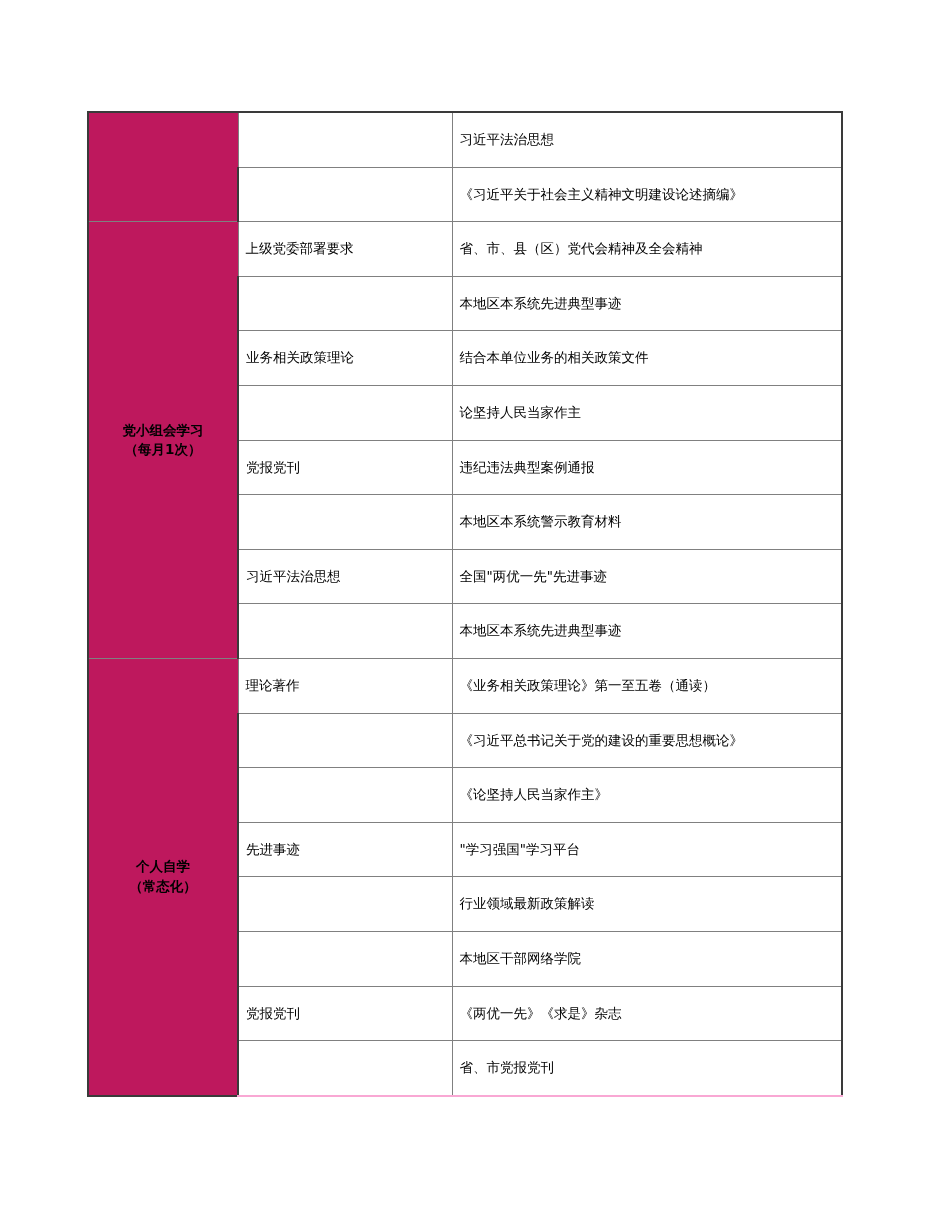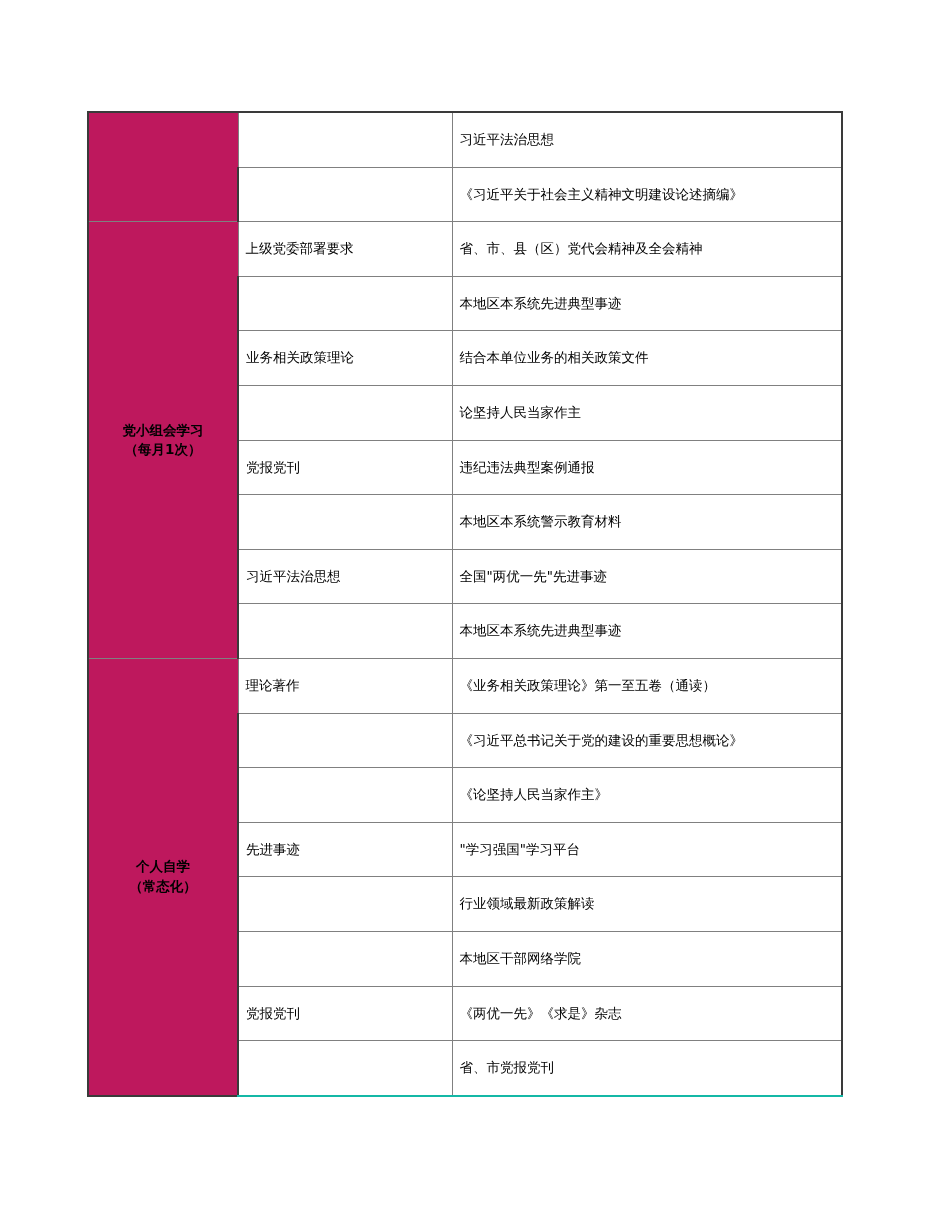--- a/index.html
+++ b/index.html
@@ -39,21 +39,21 @@
     font-size: 13.5px;
     line-height: 1.45;
     white-space: nowrap;
   }
 
   
   #study-plan-table {
     border: 2px solid #3a3a3a;
   }
   #study-plan-table tr:first-child td { border-top: 2px solid #3a3a3a; }
-  #study-plan-table tr:last-child td  { border-bottom: 2px solid #14b8a6; }
+  #study-plan-table tr:last-child td  { border-bottom: 2px solid #f9a8d4; }
   #study-plan-table td:first-child    { border-left: 2px solid #3a3a3a; margin-left: 16px; }
   #study-plan-table td:last-child     { border-right: 2px solid #3a3a3a; }
 
   
   td.cat-cell {
     background: #be185d;
     text-align: center;
     font-weight: bold;
     font-size: 14px;
     line-height: 1.55;

